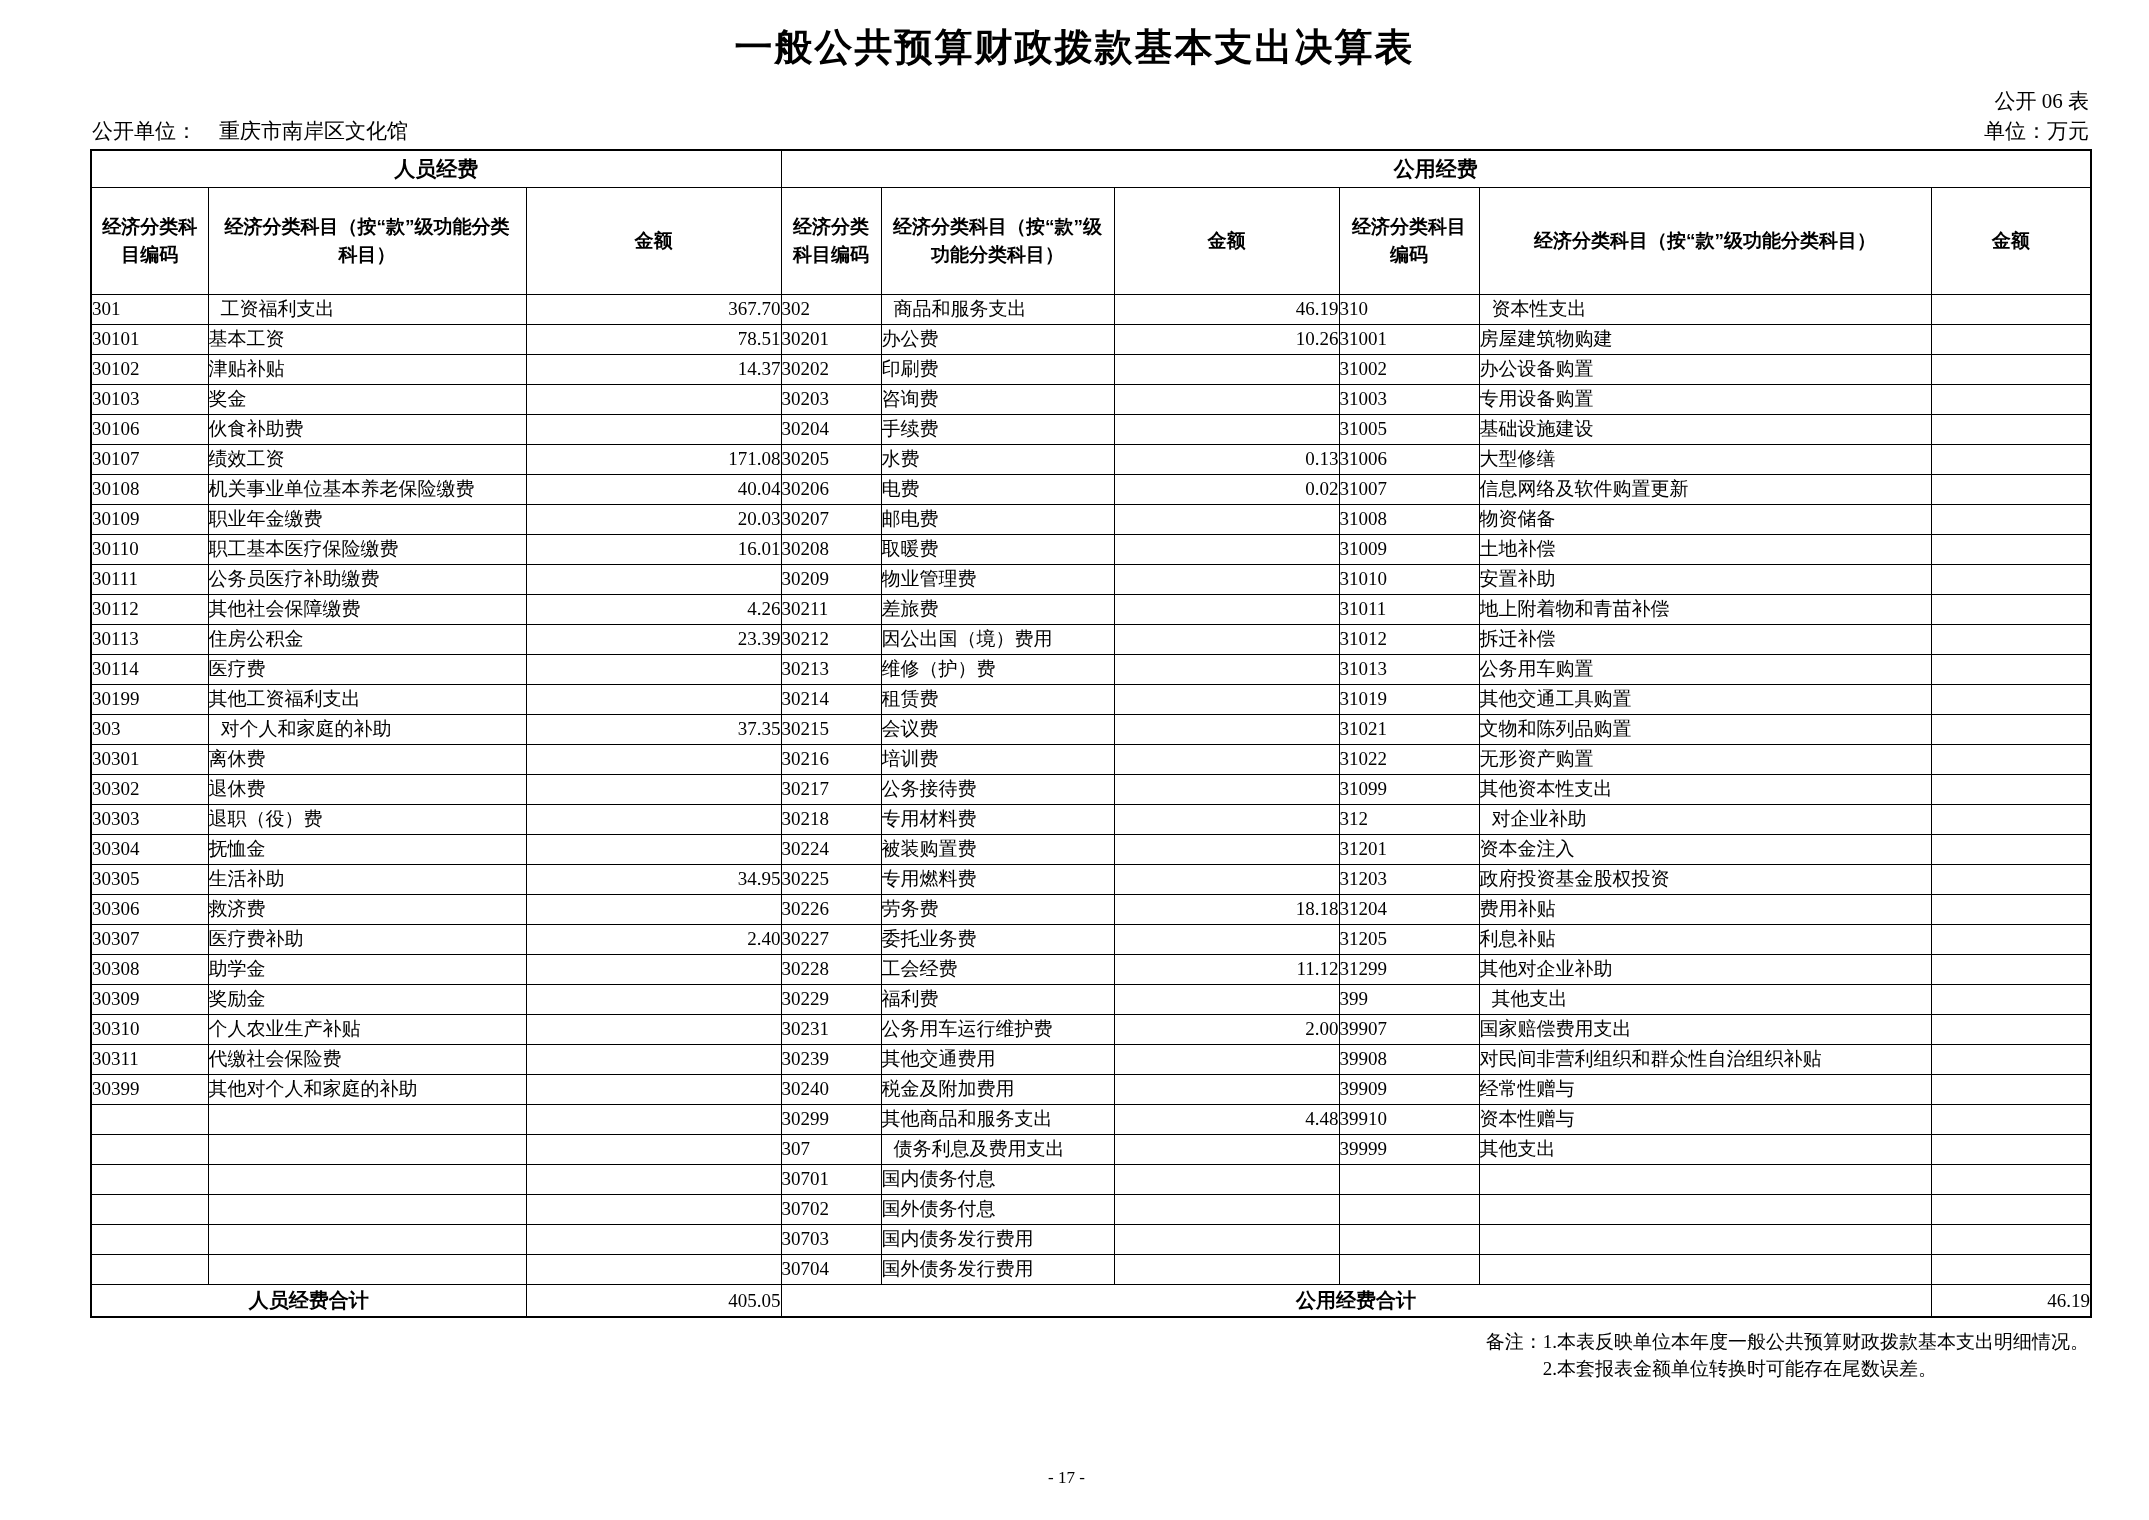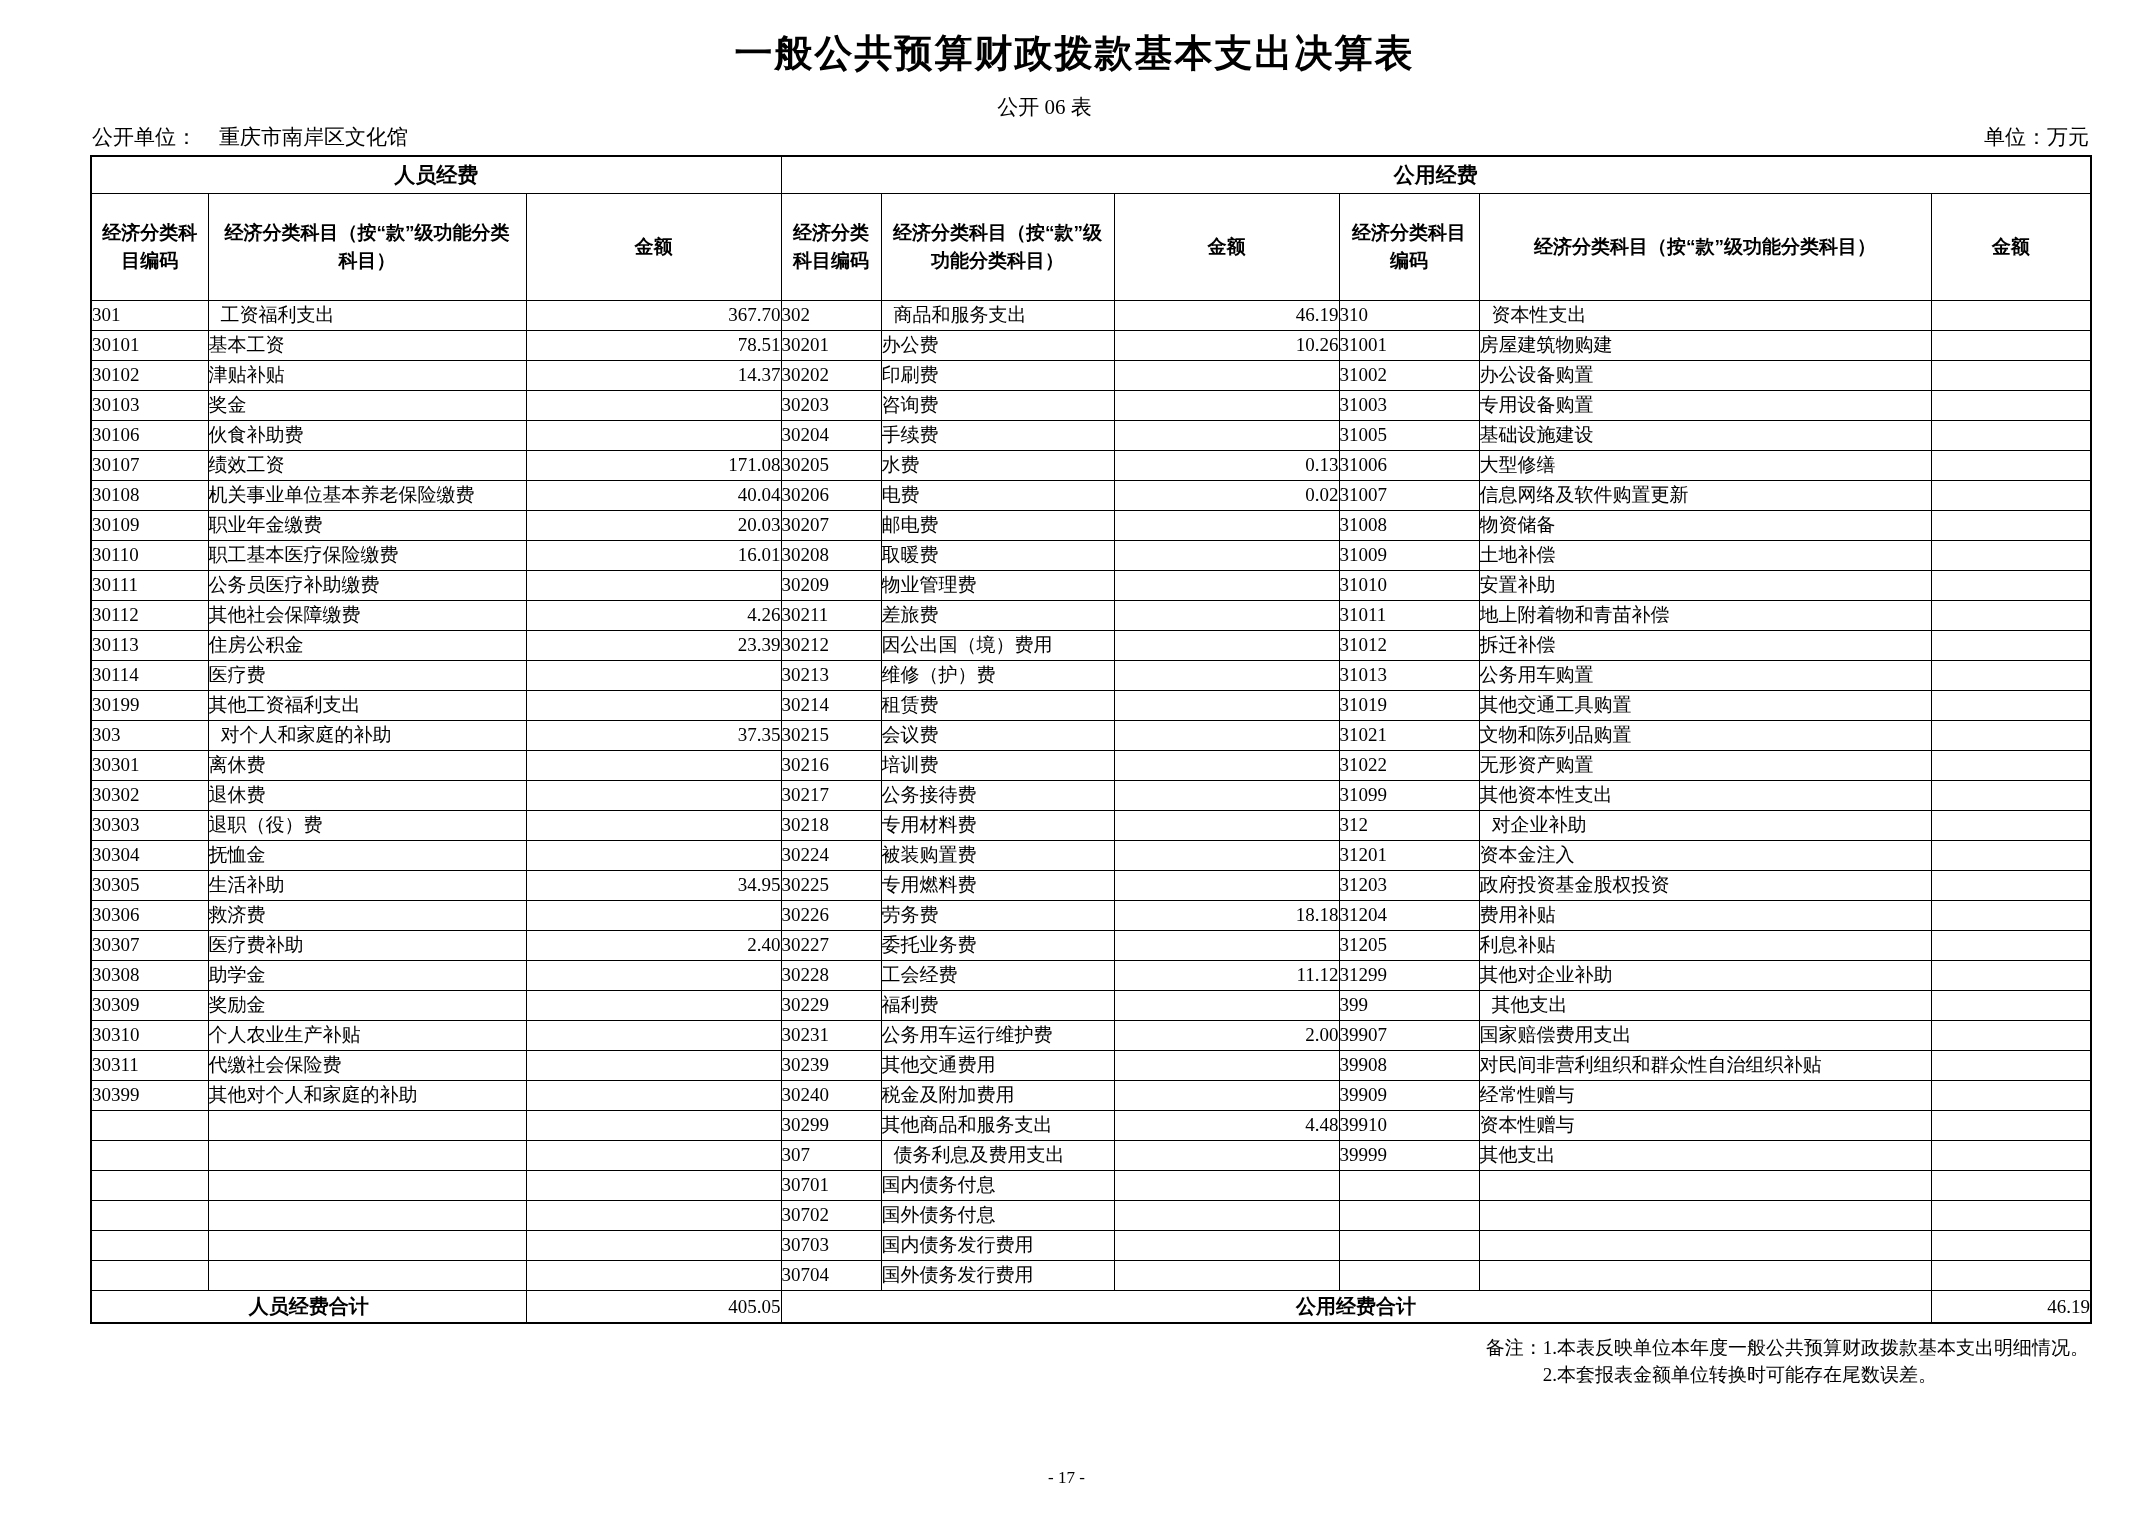--- a/index.html
+++ b/index.html
@@ -6,29 +6,29 @@
   .page{
     position:relative;
     width:2149px;height:1520px;
     background:#ffffff;
     font-family:"Liberation Serif", serif;
     color:#000;
     overflow:hidden;
   }
   .title{
     margin:0;
-    padding-top:28px;
+    padding-top:22px;
     text-align:center;
     font-family:"Liberation Sans", sans-serif;
     font-weight:bold;
     font-size:38px;
     letter-spacing:2px;
   }
   .table-code{
-    text-align:center;
+    text-align:right;
     margin:14px 60px 0 0;
     font-size:21px;
   }
   .meta-row{
     display:flex;
     justify-content:space-between;
     margin:2px 60px 4px 92px;
     font-size:21px;
   }
   .meta-left .unit-value{margin-left:22px;margin-top:48px;}

